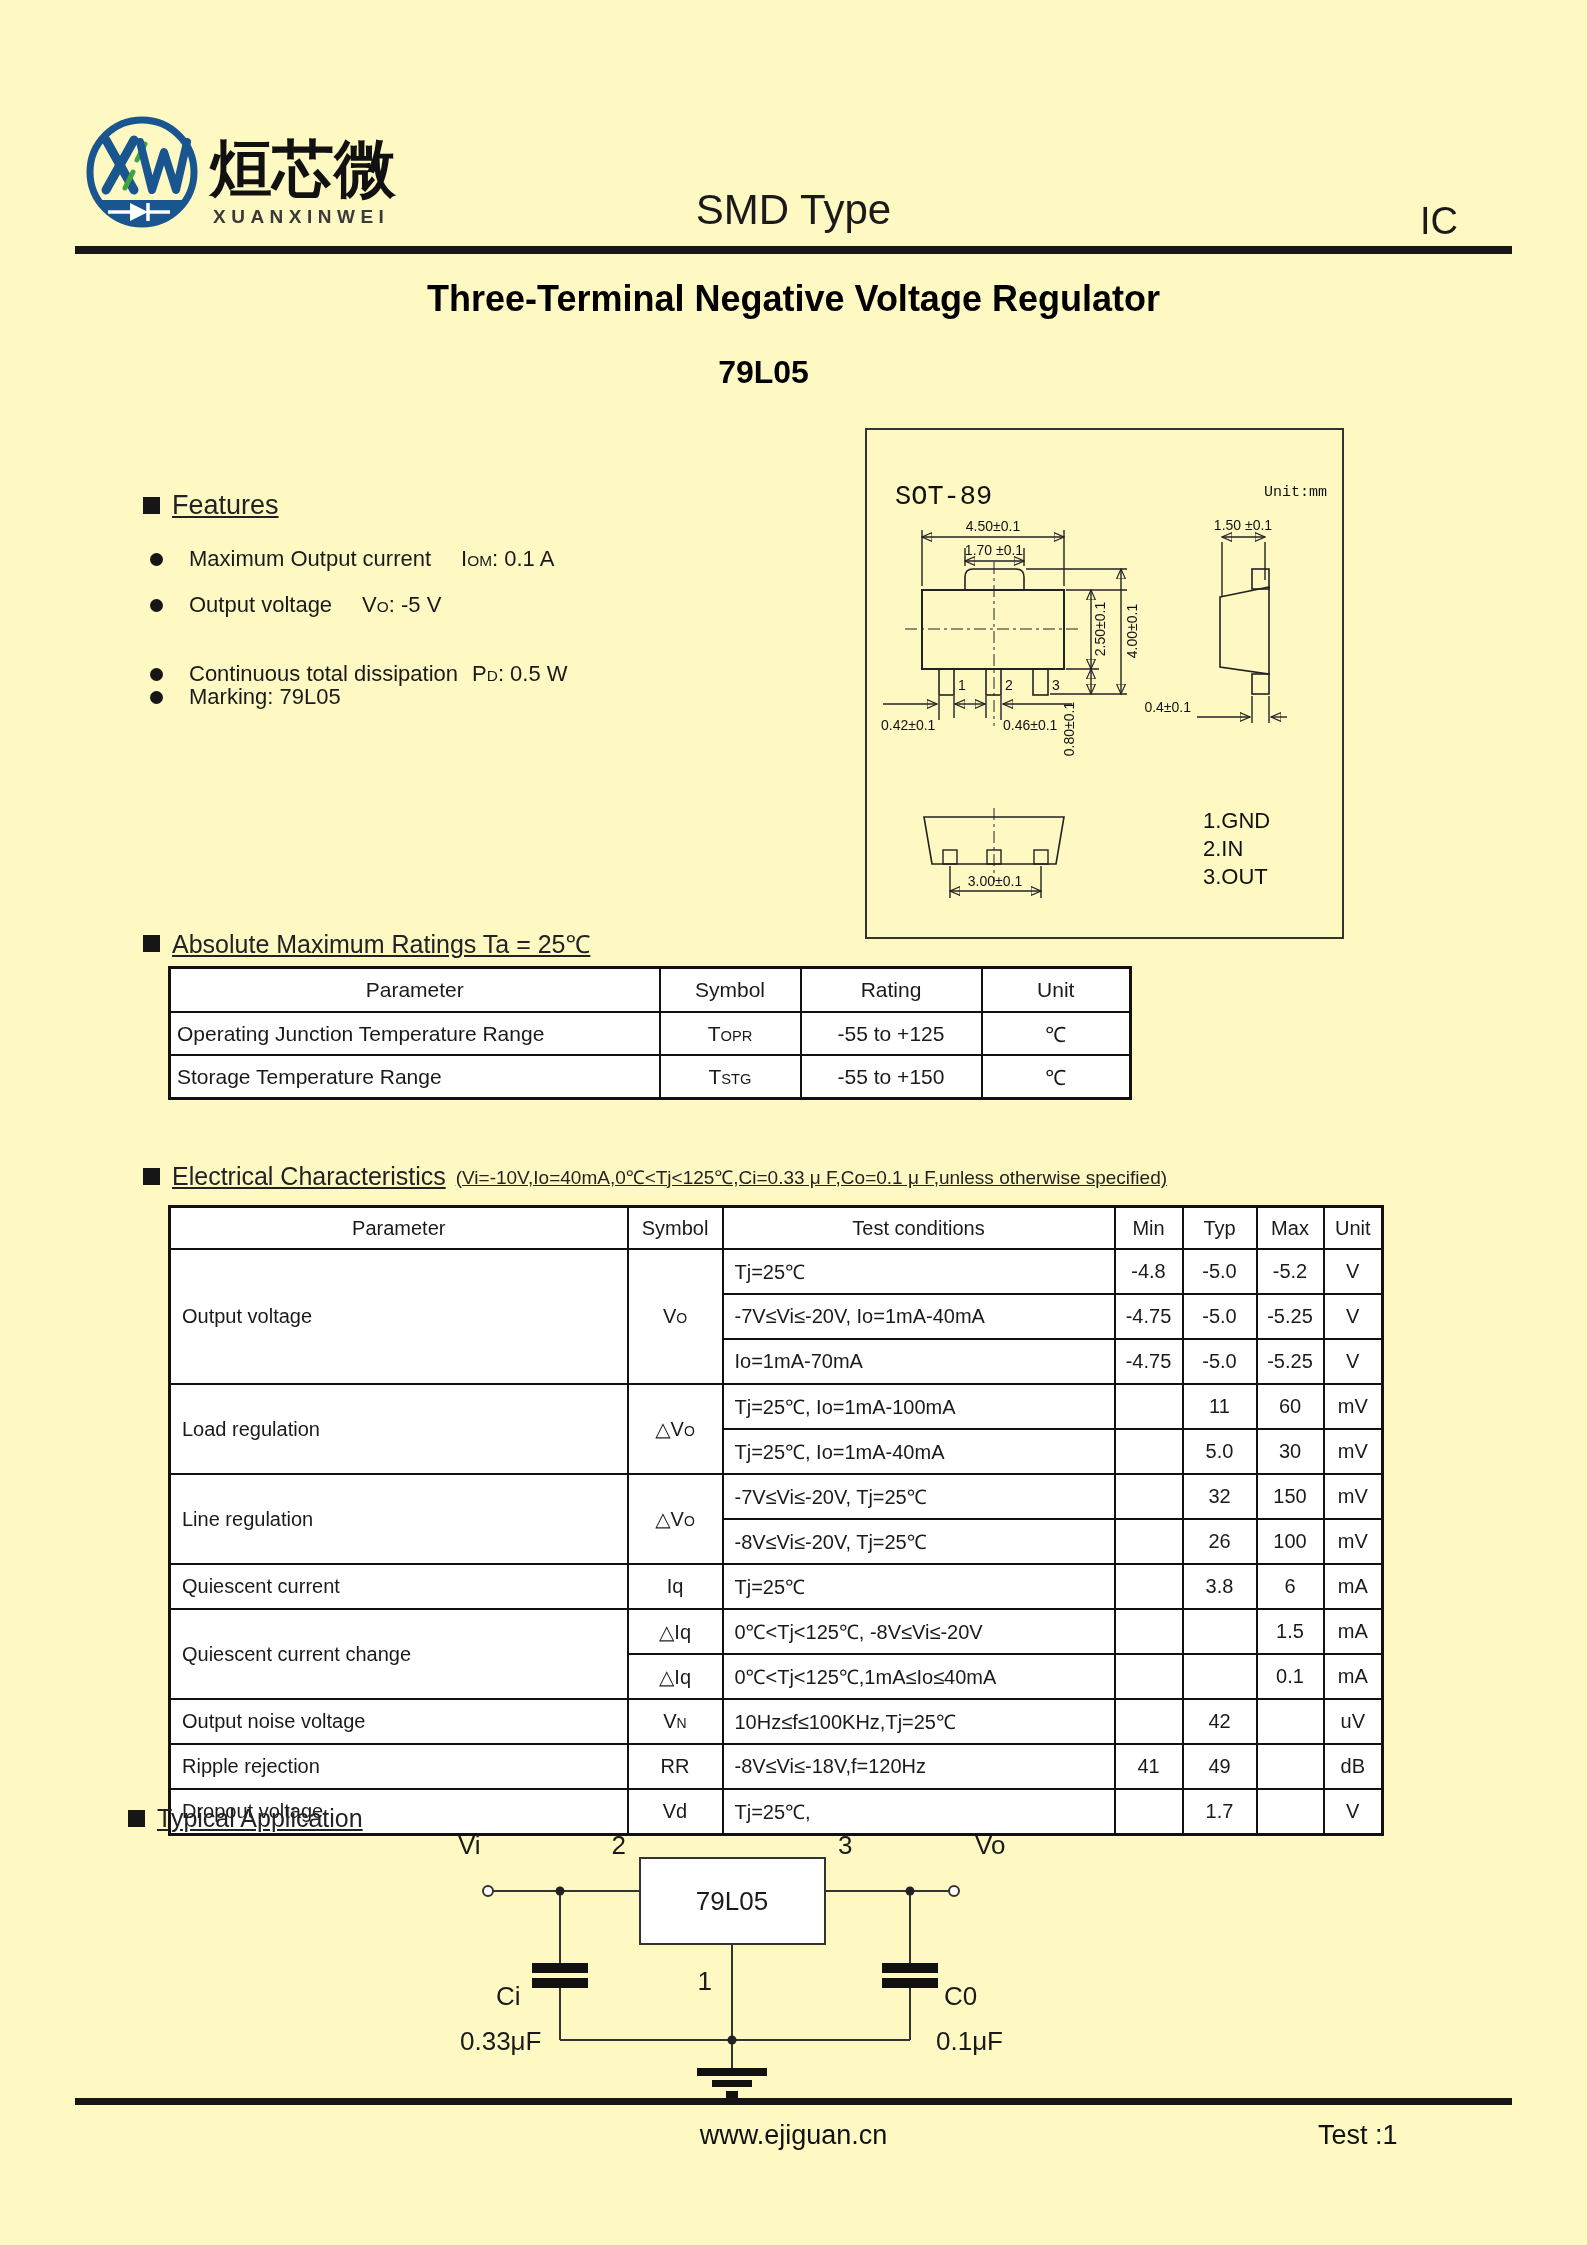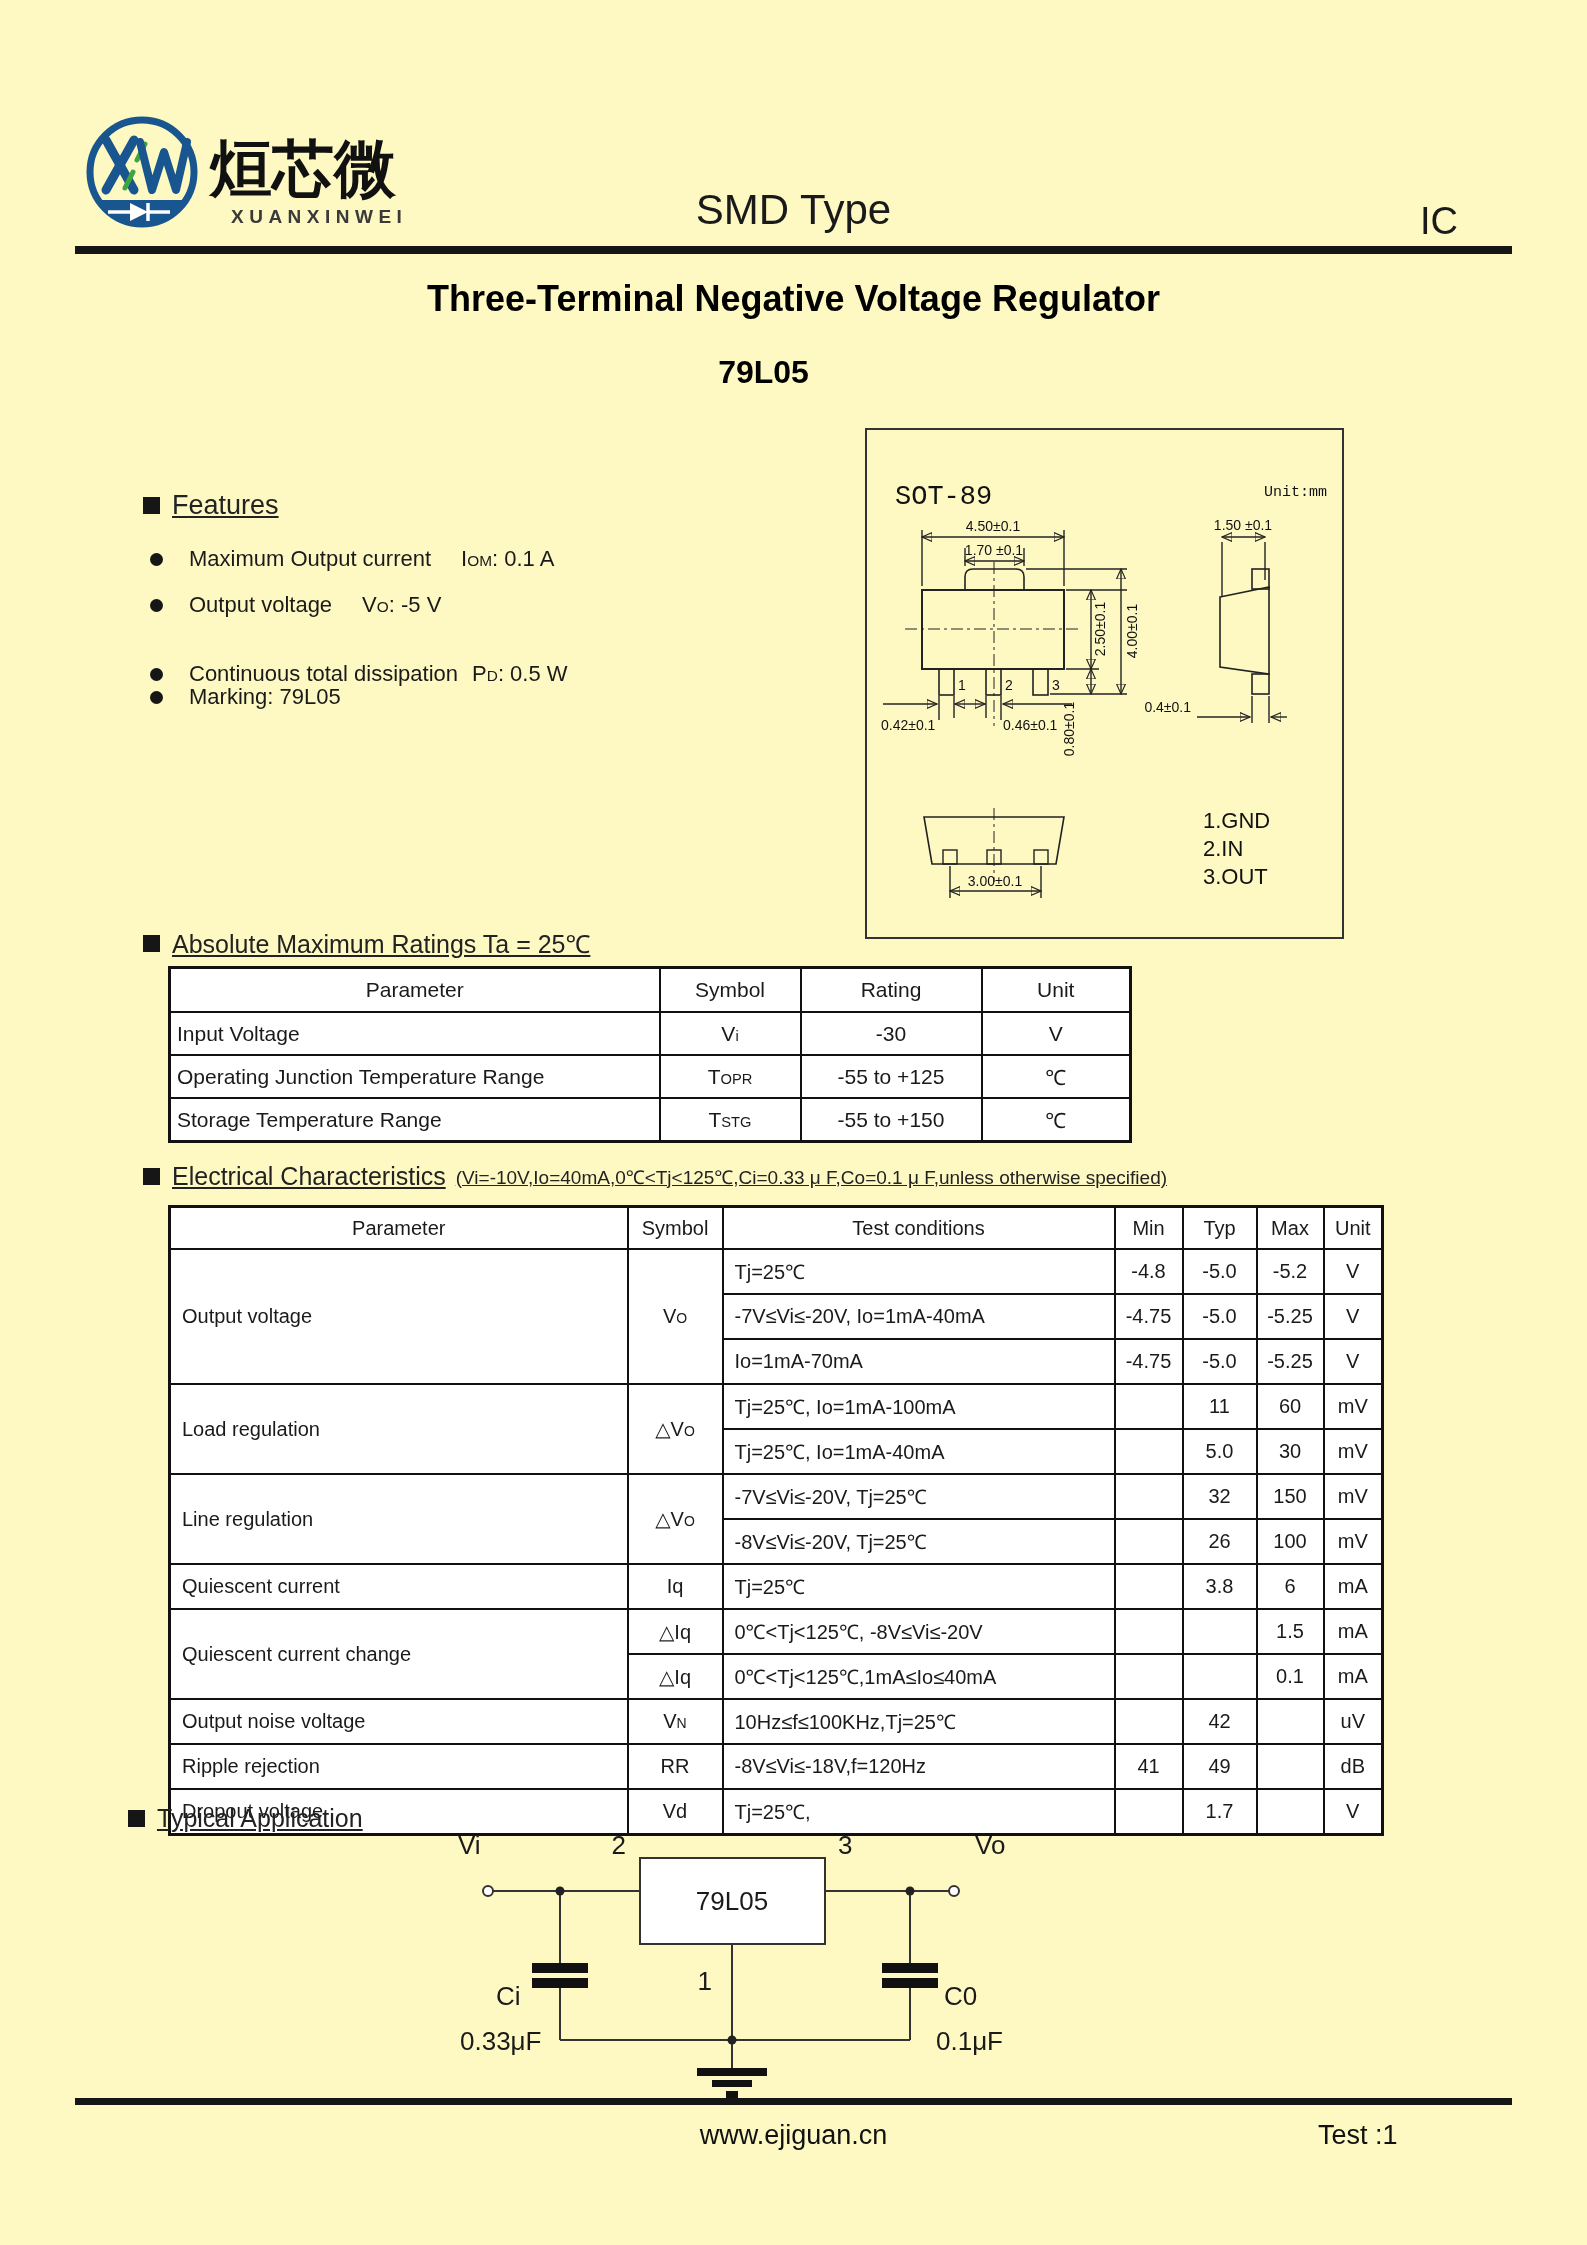--- a/index.html
+++ b/index.html
@@ -11,21 +11,21 @@
   .blt{display:inline-block;width:13px;height:13px;border-radius:50%;background:#161616;margin-right:26px;flex:0 0 auto;}
   .heading{display:flex;align-items:center;font-size:25px;color:#222;text-decoration:underline;}
   
   #smd-type{left:0;right:0;top:186px;text-align:center;font-size:42px;color:#1a1a1a;}
   #ic-label{left:1420px;top:200px;font-size:38px;color:#1a1a1a;}
   .rule{left:75px;width:1437px;background:#161616;}
   #doc-title{left:0;right:0;top:278px;text-align:center;font-size:36px;font-weight:bold;letter-spacing:0px;}
   #part-number{left:0;right:60px;top:354px;text-align:center;font-size:32px;font-weight:bold;}
   
   #logo-cn{left:210px;top:138px;font-size:62px;font-weight:bold;color:#111;line-height:1;}
-  #logo-en{left:213px;top:206px;font-size:19px;font-weight:bold;letter-spacing:5.5px;color:#3a3a3a;margin-left:18px;}
+  #logo-en{left:213px;top:206px;font-size:19px;font-weight:bold;letter-spacing:5.5px;color:#3a3a3a;}
   
   #features-heading{left:143px;top:490px;font-size:27px;}
   .feat{left:150px;height:30px;display:flex;align-items:center;font-size:22px;color:#1a1a1a;}
   .feat .symwrap{margin-left:30px;}
   
   #package-box{left:865px;top:428px;width:475px;height:507px;border:2px solid #333;}
   #package-box svg text{font-family:"Liberation Mono", monospace;fill:#111;}
   #package-box svg .pf{font-family:"Liberation Sans", sans-serif;font-size:22px;}
   #package-box svg .pn{font-family:"Liberation Sans", sans-serif;font-size:14px;}
   #package-box svg line,#package-box svg path,#package-box svg rect,#package-box svg polygon,#package-box svg polyline
@@ -211,26 +211,20 @@
         <col style="width:141px">
         <col style="width:181px">
         <col style="width:149px">
       </colgroup>
     <tbody>
         <tr>
       <th>Parameter</th>
       <th>Symbol</th>
       <th>Rating</th>
       <th>Unit</th>
-    </tr>
-    <tr>
-      <td class="param">Input Voltage</td>
-      <td><span>V</span><span class="sub">i</span></td>
-      <td>-30</td>
-      <td>V</td>
     </tr>
     <tr>
       <td class="param">Operating Junction Temperature Range</td>
       <td><span>T</span><span class="sub">OPR</span></td>
       <td>-55  to +125</td>
       <td>℃</td>
     </tr>
     <tr>
       <td class="param">Storage Temperature Range</td>
       <td><span>T</span><span class="sub">STG</span></td>

